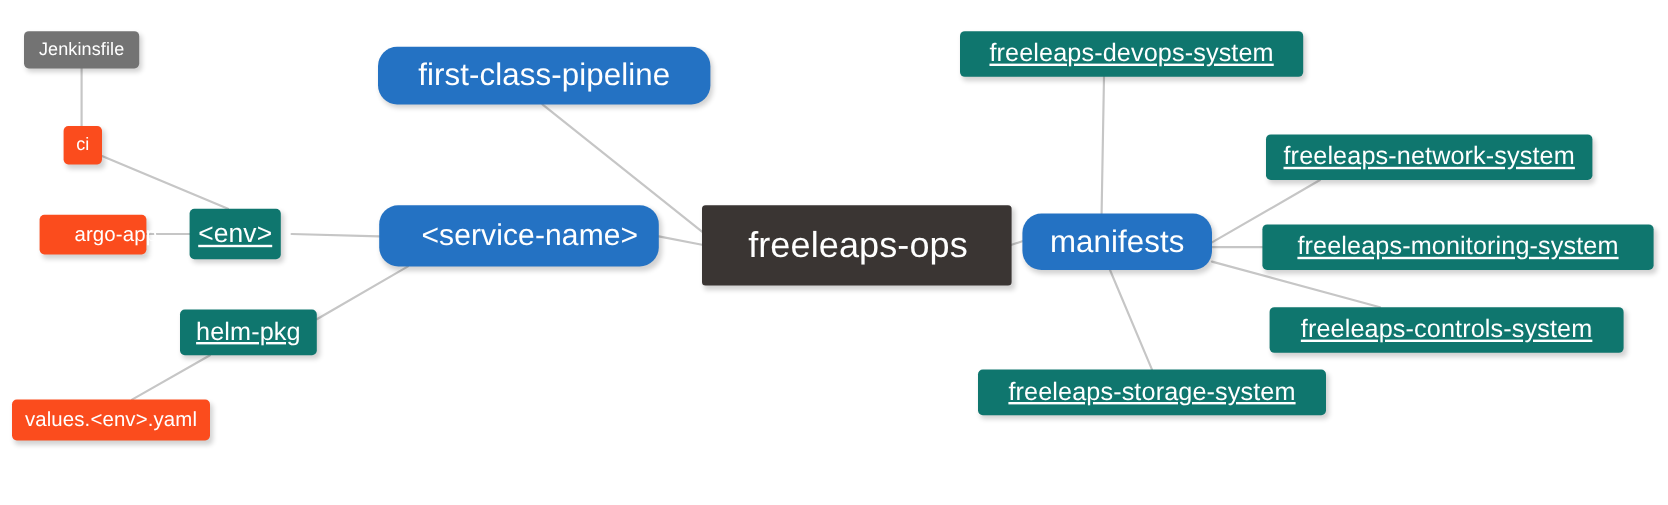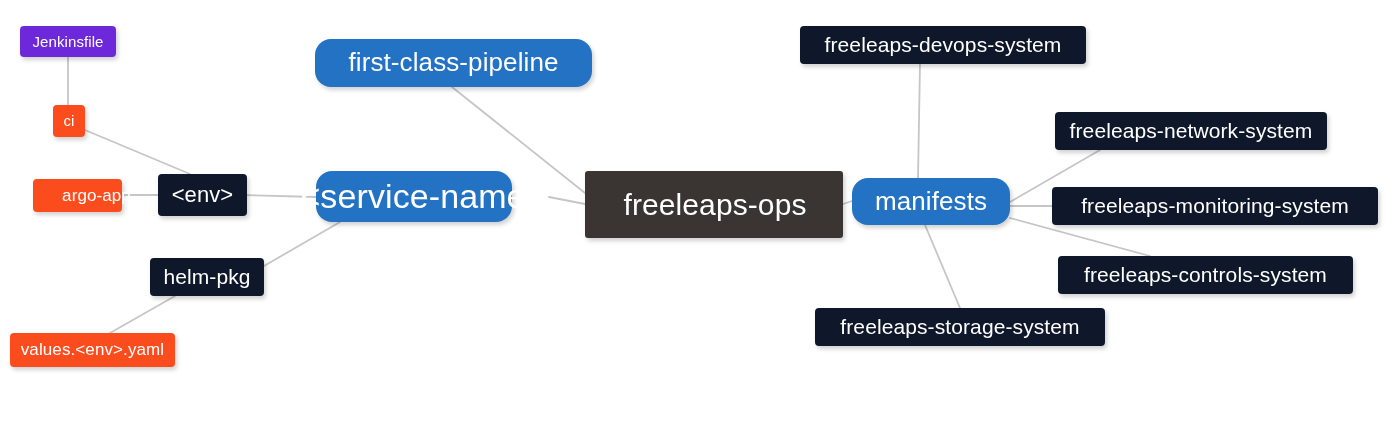--- a/index.html
+++ b/index.html
@@ -39,23 +39,23 @@
     letter-spacing: 0.1px;
     box-shadow: 2px 3px 4px rgba(0,0,0,0.18);
     text-align: center;
     padding: 0 10px;
   }
   .node.root {
     background: #3a3533;
     border-radius: 3px;
   }
   .node.blue   { background: #2472c3; border-radius: 16px; }
-  .node.green  { background: #0f172a; }
+  .node.green  { background: #0f766e; text-decoration: underline; }
   .node.red    { background: #fb4c1d; }
-  .node.orange { background: #6d28d9; }
+  .node.orange { background: #737373; }
 </style>
 </head>
 <body>
 
 <div id="canvas">
   <svg id="edge-layer" width="1390" height="421" viewBox="0 0 1390 421" xmlns="http://www.w3.org/2000/svg">
       <line x1="585" y1="193" x2="452" y2="87" stroke="#c6c6c6" stroke-width="1.8" stroke-linecap="round"></line>
       <line x1="585" y1="204" x2="549" y2="197" stroke="#c6c6c6" stroke-width="1.8" stroke-linecap="round"></line>
       <line x1="843" y1="204" x2="852" y2="201" stroke="#c6c6c6" stroke-width="1.8" stroke-linecap="round"></line>
       <line x1="316" y1="197" x2="243" y2="195" stroke="#c6c6c6" stroke-width="1.8" stroke-linecap="round"></line>
@@ -66,23 +66,23 @@
       <line x1="175" y1="296" x2="110" y2="333" stroke="#c6c6c6" stroke-width="1.8" stroke-linecap="round"></line>
       <line x1="918" y1="178" x2="920" y2="64" stroke="#c6c6c6" stroke-width="1.8" stroke-linecap="round"></line>
       <line x1="1010" y1="202" x2="1100" y2="150" stroke="#c6c6c6" stroke-width="1.8" stroke-linecap="round"></line>
       <line x1="1010" y1="206" x2="1052" y2="206" stroke="#c6c6c6" stroke-width="1.8" stroke-linecap="round"></line>
       <line x1="1010" y1="218" x2="1150" y2="256" stroke="#c6c6c6" stroke-width="1.8" stroke-linecap="round"></line>
       <line x1="925" y1="225" x2="960" y2="308" stroke="#c6c6c6" stroke-width="1.8" stroke-linecap="round"></line>
     </svg>
   <div id="node-layer">
       <div class="node root" style="left: 585px; top: 171px; width: 258px; height: 67px; font-size: 30px; padding-left: 12px;">freeleaps-ops</div>
       <div class="node blue" style="left: 315px; top: 39px; width: 277px; height: 48px; font-size: 26px;">first-class-pipeline</div>
-      <div class="node blue" style="left: 316px; top: 171px; width: 196px; height: 51px; font-size: 34px; padding-left: 28px;">&lt;service-name&gt;</div>
+      <div class="node blue" style="left: 316px; top: 171px; width: 233px; height: 51px; font-size: 25px; padding-left: 28px;">&lt;service-name&gt;</div>
       <div class="node blue" style="left: 852px; top: 178px; width: 158px; height: 47px; font-size: 26px;">manifests</div>
-      <div class="node green" style="left: 158px; top: 174px; width: 89px; height: 42px; font-size: 22px;">&lt;env&gt;</div>
+      <div class="node green" style="left: 158px; top: 174px; width: 76px; height: 42px; font-size: 22px;">&lt;env&gt;</div>
       <div class="node green" style="left: 150px; top: 258px; width: 114px; height: 38px; font-size: 21px;">helm-pkg</div>
       <div class="node orange" style="left: 20px; top: 26px; width: 96px; height: 31px; font-size: 15px;">Jenkinsfile</div>
       <div class="node red" style="left: 53px; top: 105px; width: 32px; height: 32px; font-size: 15px;">ci</div>
       <div class="node red" style="left: 33px; top: 179px; width: 89px; height: 33px; font-size: 17px; padding-left: 48px;">argo-app</div>
       <div class="node red" style="left: 10px; top: 333px; width: 165px; height: 34px; font-size: 17px;">values.&lt;env&gt;.yaml</div>
       <div class="node green" style="left: 800px; top: 26px; width: 286px; height: 38px; font-size: 21px;">freeleaps-devops-system</div>
       <div class="node green" style="left: 1055px; top: 112px; width: 272px; height: 38px; font-size: 21px;">freeleaps-network-system</div>
       <div class="node green" style="left: 1052px; top: 187px; width: 326px; height: 38px; font-size: 21px;">freeleaps-monitoring-system</div>
       <div class="node green" style="left: 1058px; top: 256px; width: 295px; height: 38px; font-size: 21px;">freeleaps-controls-system</div>
       <div class="node green" style="left: 815px; top: 308px; width: 290px; height: 38px; font-size: 21px; text-align: right;">freeleaps-storage-system</div>

